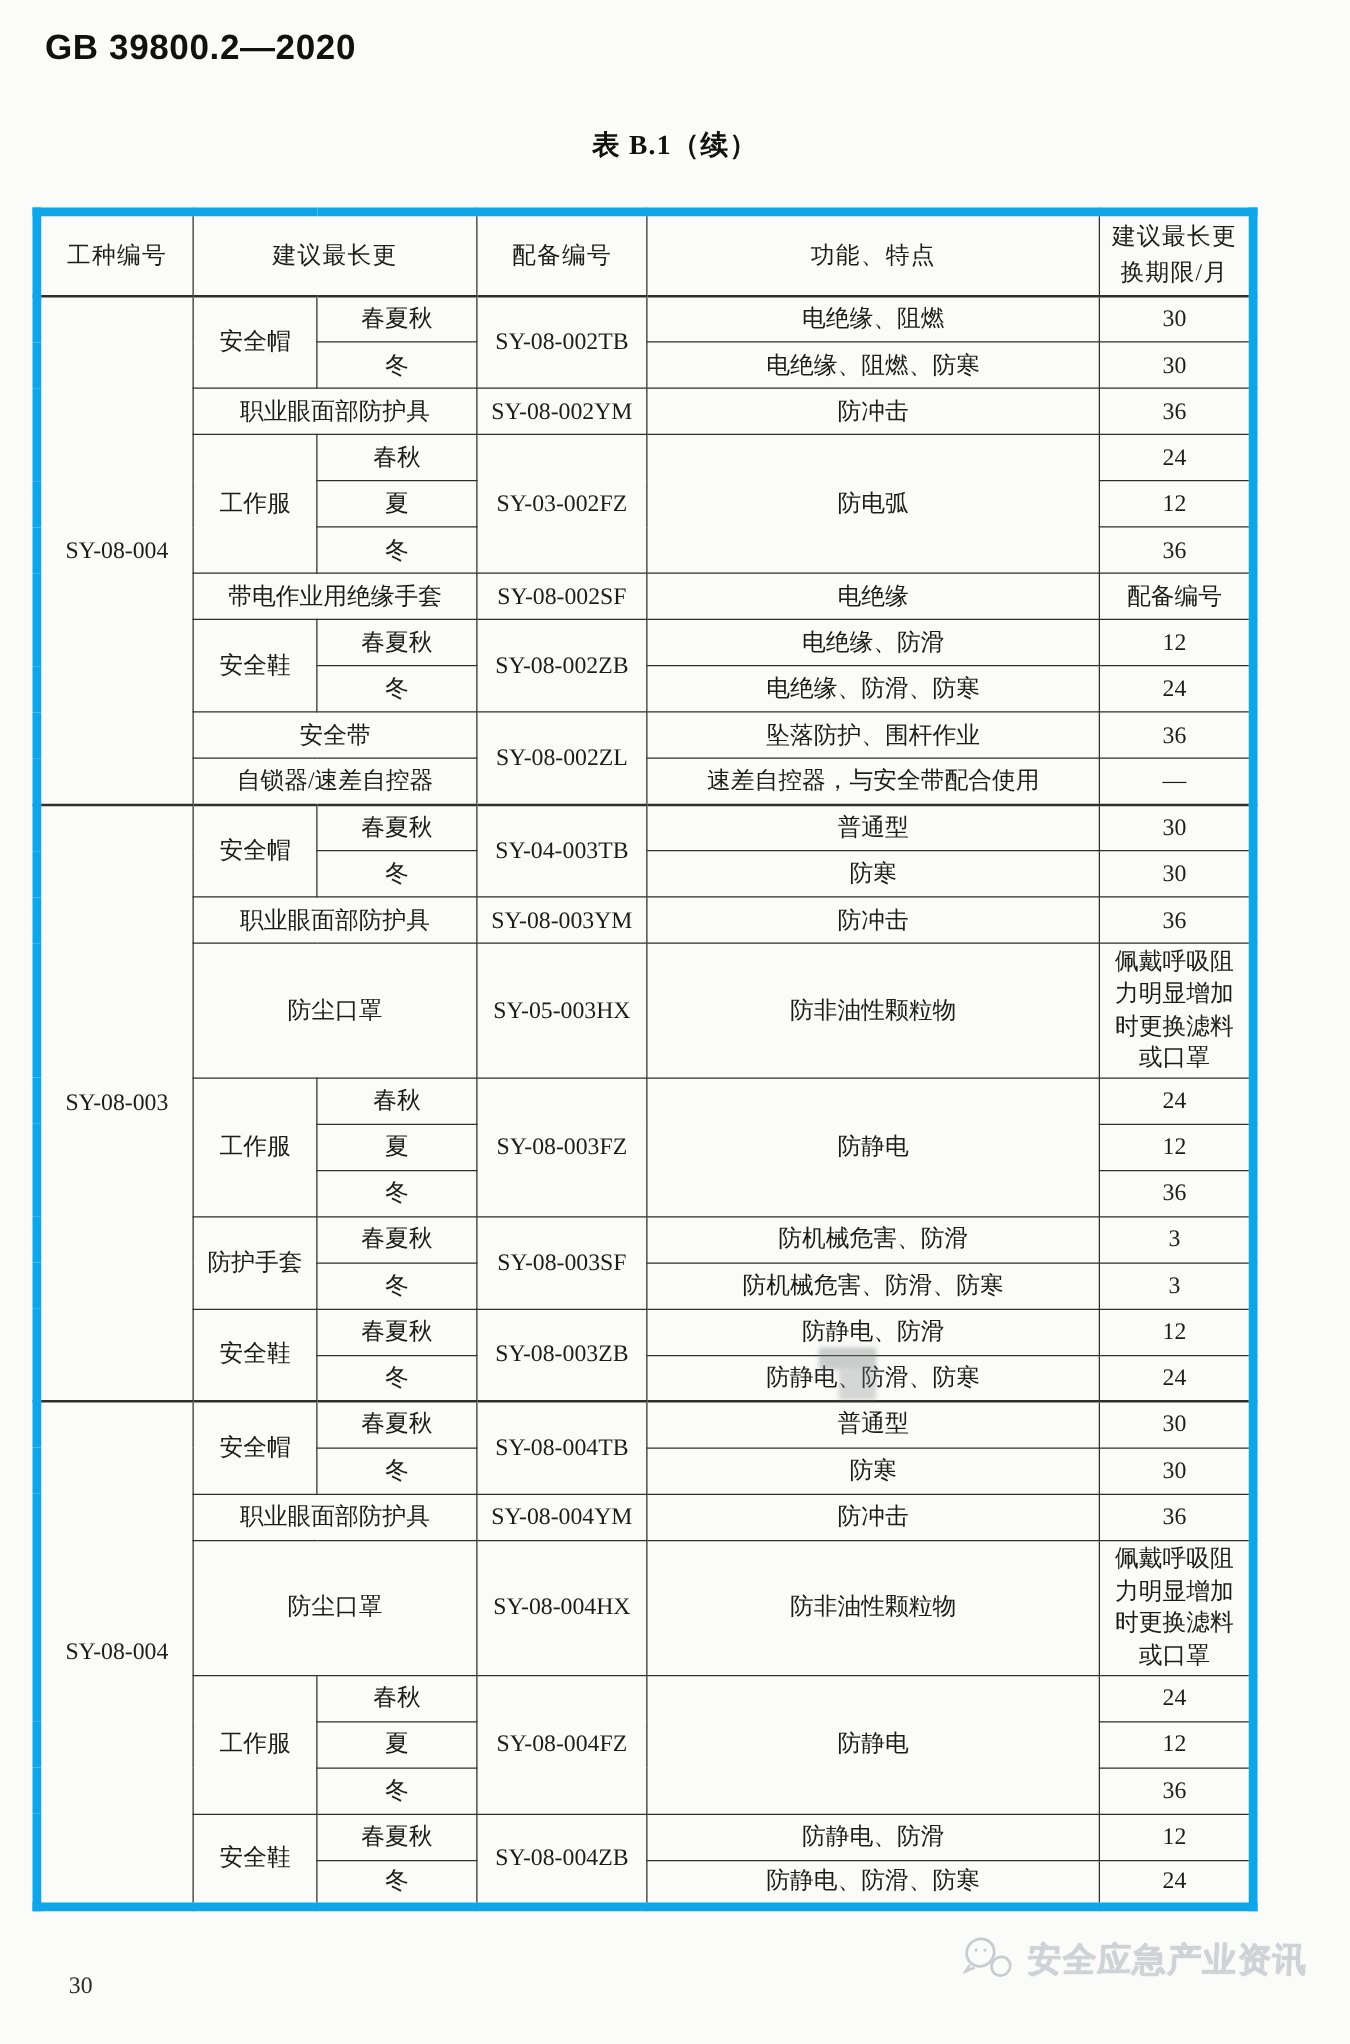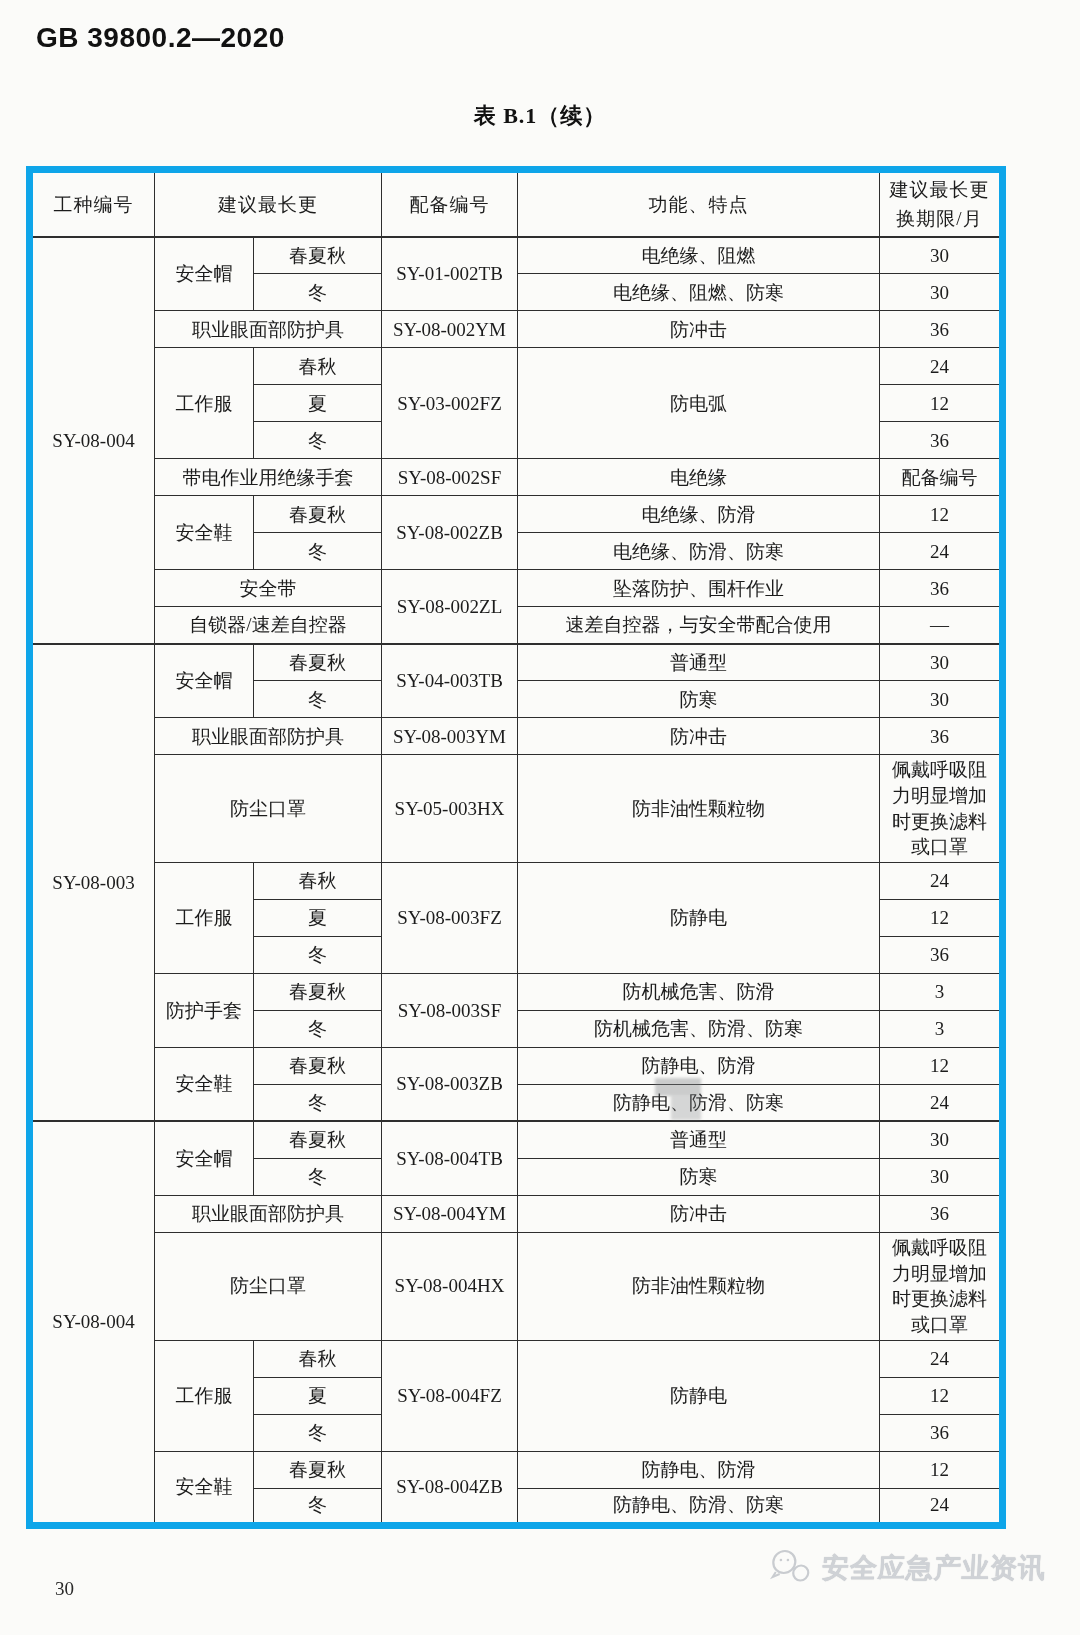--- a/index.html
+++ b/index.html
@@ -85,21 +85,21 @@
         <td class="p2l">
           <div>建议最长更</div>
           <div>换期限/月</div>
         </td>
       </tr>
 
       <tr class="rw sec">
         <td rowspan="11">SY-08-004</td>
         <td rowspan="2">安全帽</td>
         <td>春夏秋</td>
-        <td rowspan="2">SY-01-002TB</td>
+        <td rowspan="2">SY-08-002TB</td>
         <td class="f">电绝缘、阻燃</td>
         <td>30</td>
       </tr>
       <tr class="rw">
         <td>冬</td>
         <td class="f">电绝缘、阻燃、防寒</td>
         <td>30</td>
       </tr>
       <tr class="rw">
         <td colspan="2">职业眼面部防护具</td>

